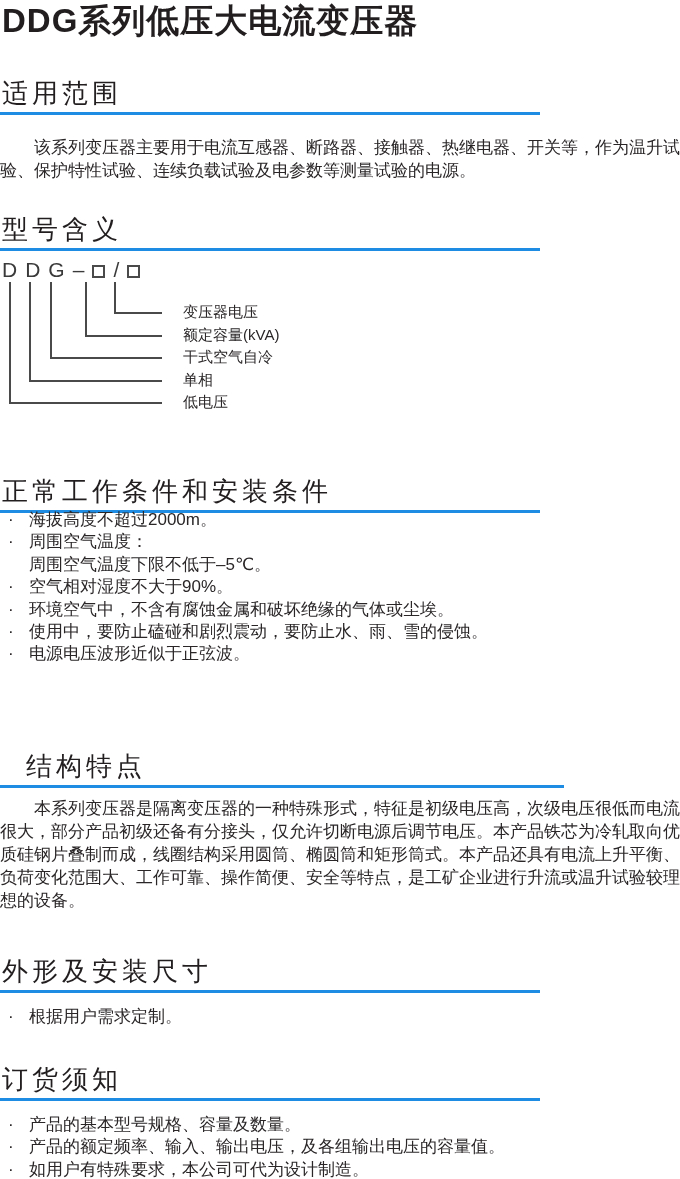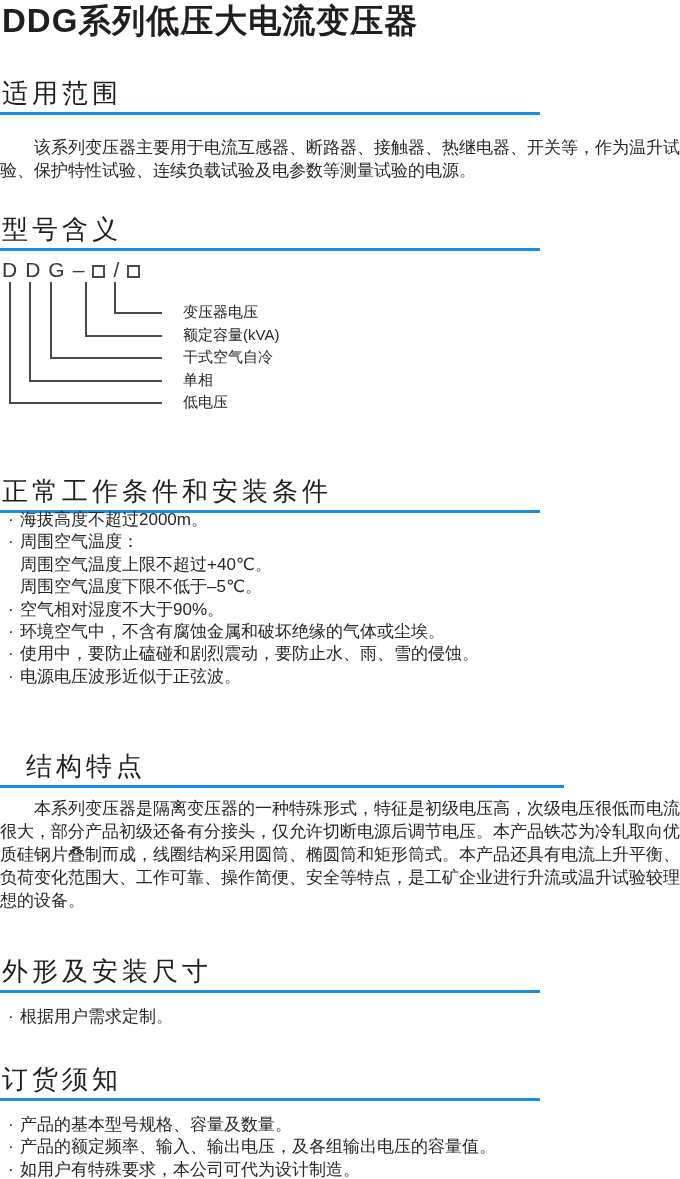--- a/index.html
+++ b/index.html
@@ -22,21 +22,21 @@
   }
   .sec-header .ht{padding-left:2px;}
   .para{
     left:0;width:680px;
     font-size:17px;line-height:23px;text-align:justify;
     text-indent:2em;color:#2a2627;
   }
   .blist{left:8px;width:668px;font-size:17px;color:#2a2627;}
   .li{display:flex;line-height:22.4px;}
   .li .mk{width:12px;flex:0 0 12px;text-align:left;}
-  .li .tx{flex:1;}
+  .li .tx{flex:1;margin-left:9px;}
   
   .diagram{top:258px;left:2px;width:676px;height:160px;}
   .code-row{
     position:absolute;top:0;left:0;height:24px;
     display:flex;align-items:center;gap:8px;
     font-size:21px;color:#3a3a3a;line-height:24px;
   }
   .code-box{
     width:13px;height:13px;border:2px solid #4a4a4a;box-sizing:border-box;
     margin-top:2px;
@@ -98,24 +98,20 @@
   <div class="li">
       <span class="mk">·</span>
       <span class="tx">海拔高度不超过2000m。</span>
     </div>
   <div class="li">
       <span class="mk">·</span>
       <span class="tx">周围空气温度：</span>
     </div>
   <div class="li">
       <span class="mk"></span>
-      <span class="tx">周围空气温度上限不超过+40℃。</span>
-    </div>
-  <div class="li">
-      <span class="mk"></span>
       <span class="tx">周围空气温度下限不低于–5℃。</span>
     </div>
   <div class="li">
       <span class="mk">·</span>
       <span class="tx">空气相对湿度不大于90%。</span>
     </div>
   <div class="li">
       <span class="mk">·</span>
       <span class="tx">环境空气中，不含有腐蚀金属和破坏绝缘的气体或尘埃。</span>
     </div>

